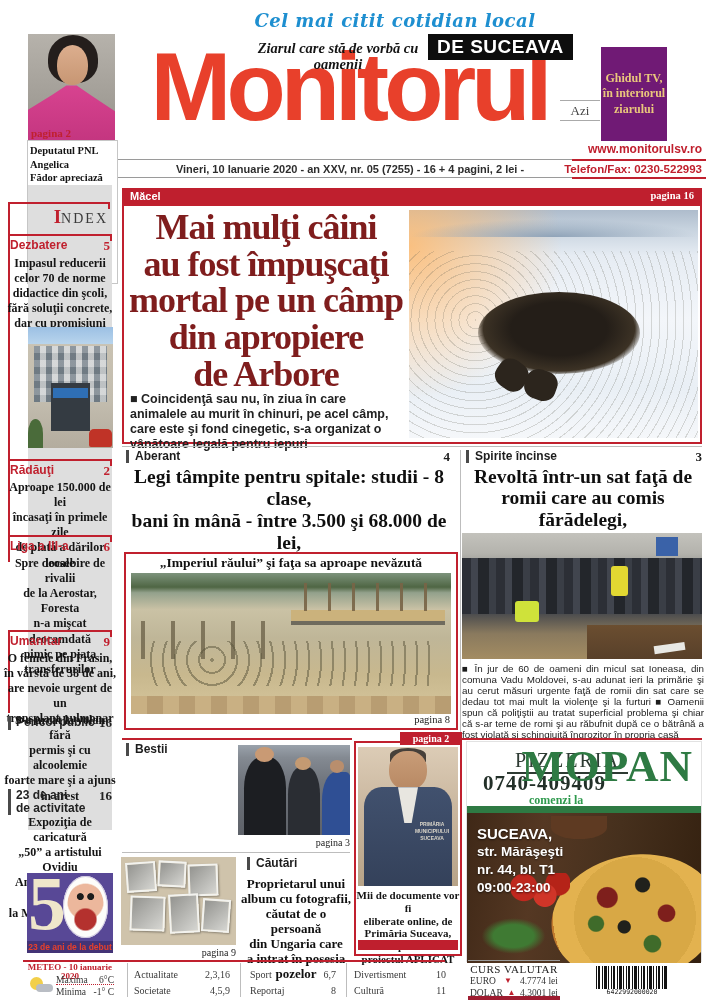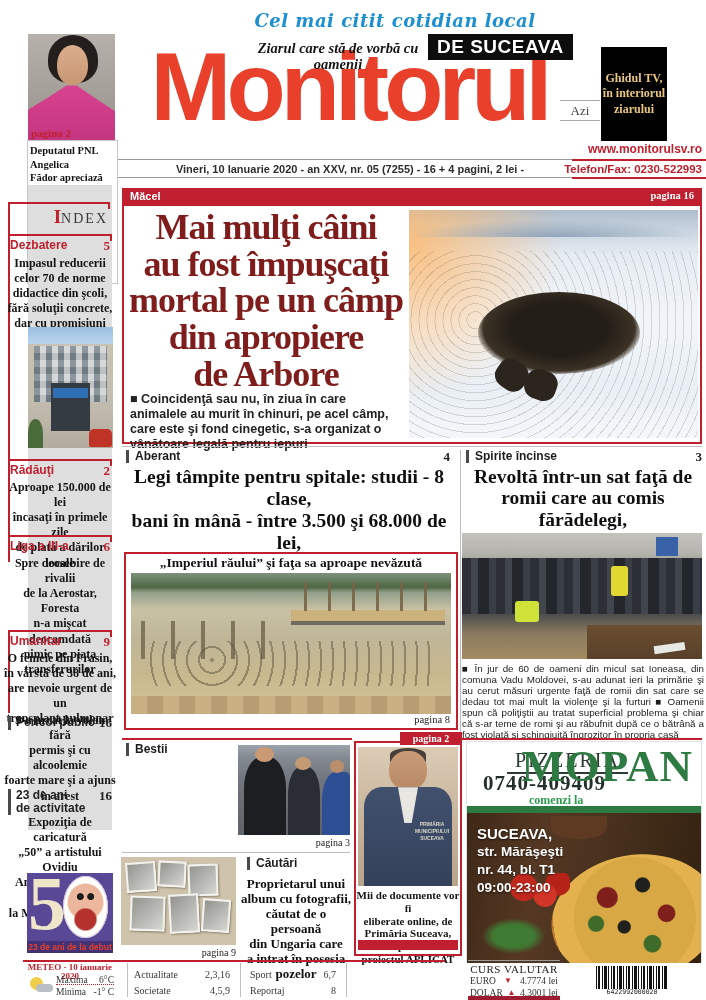--- a/index.html
+++ b/index.html
@@ -12,21 +12,21 @@
 
 
 #tagline-top{left:215px;top:11px;width:360px;text-align:center;
   font:italic bold 18px/1.1 "DejaVu Serif",serif;color:#1e8fd0;letter-spacing:.5px}
 #tagline-sub{left:238px;top:41px;width:200px;text-align:center;
   font:italic bold 14.5px/1.1 "Liberation Serif",serif;color:#141414}
 #region-box{left:428px;top:34px;background:#0d0d0d;color:#fff;
   font:bold 19px/1 "Liberation Sans",sans-serif;padding:3px 9px 4px;letter-spacing:.5px}
 #logo{left:134px;top:30px;width:430px;text-align:center;
   font:bold 97px/1.18 "Liberation Sans",sans-serif;color:#e8402b;letter-spacing:-5px}
-#tv-box{left:601px;top:47px;width:66px;height:94px;background:#000000;color:#eac77c;
+#tv-box{left:601px;top:47px;width:66px;height:94px;background:#701a75;color:#eac77c;
   font:bold 12px/1.3 "Liberation Serif",serif;text-align:center;
   display:flex;align-items:center;justify-content:center}
 #azi{left:560px;top:100px;width:40px;text-align:center;font:13px/1 "Liberation Serif",serif;
   color:#444;border-top:1px solid #aaa;border-bottom:1px solid #aaa;padding:3px 0}
 #website{left:530px;top:143px;width:172px;text-align:right;
   font:bold 12px/1 "Liberation Sans",sans-serif;color:#c0202e}
 .hline{height:0;border-top:1px solid #9a9a9a}
 #dl1{left:118px;top:159px;width:454px}
 #dl2{left:118px;top:177px;width:454px}
 #dlr1{left:572px;top:159px;width:134px;border-color:#c0202e;border-top-width:2px}
@@ -540,20 +540,30 @@
   <div class="toc-col" id="tc2">
     <div class="toc-row">
         <span>Sport</span>
         <span>6,7</span>
       </div>
     <div class="toc-row">
         <span>Reportaj</span>
         <span>8</span>
       </div>
   </div>
+  <div class="toc-col" id="tc3">
+    <div class="toc-row">
+        <span>Divertisment</span>
+        <span>10</span>
+      </div>
+    <div class="toc-row">
+        <span>Cultură</span>
+        <span>11</span>
+      </div>
+  </div>
 
   <div class="abs" id="curs-top"></div>
   <div class="abs" id="curs">
     <div class="t">CURS VALUTAR</div>
     <div class="curs-row">
         <span>EURO</span>
         <span class="a">▼</span>
         <span>4.7774 lei</span>
       </div>
     <div class="curs-row">

